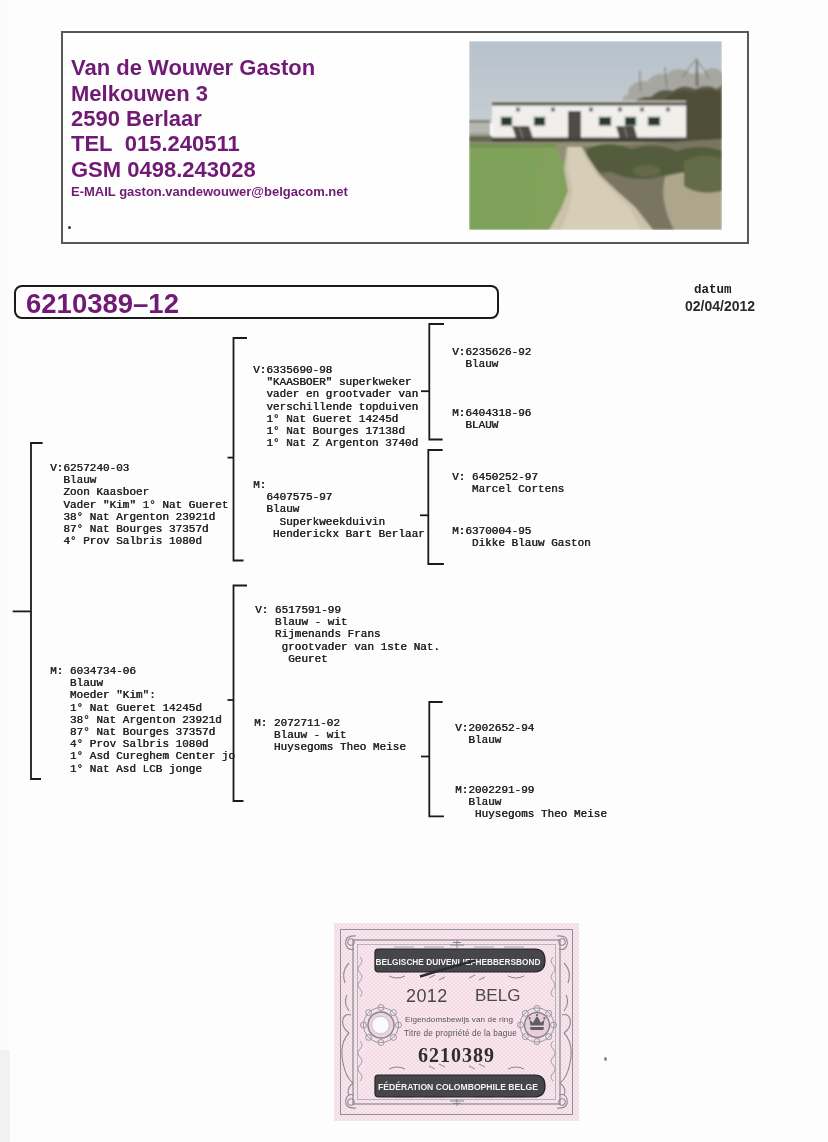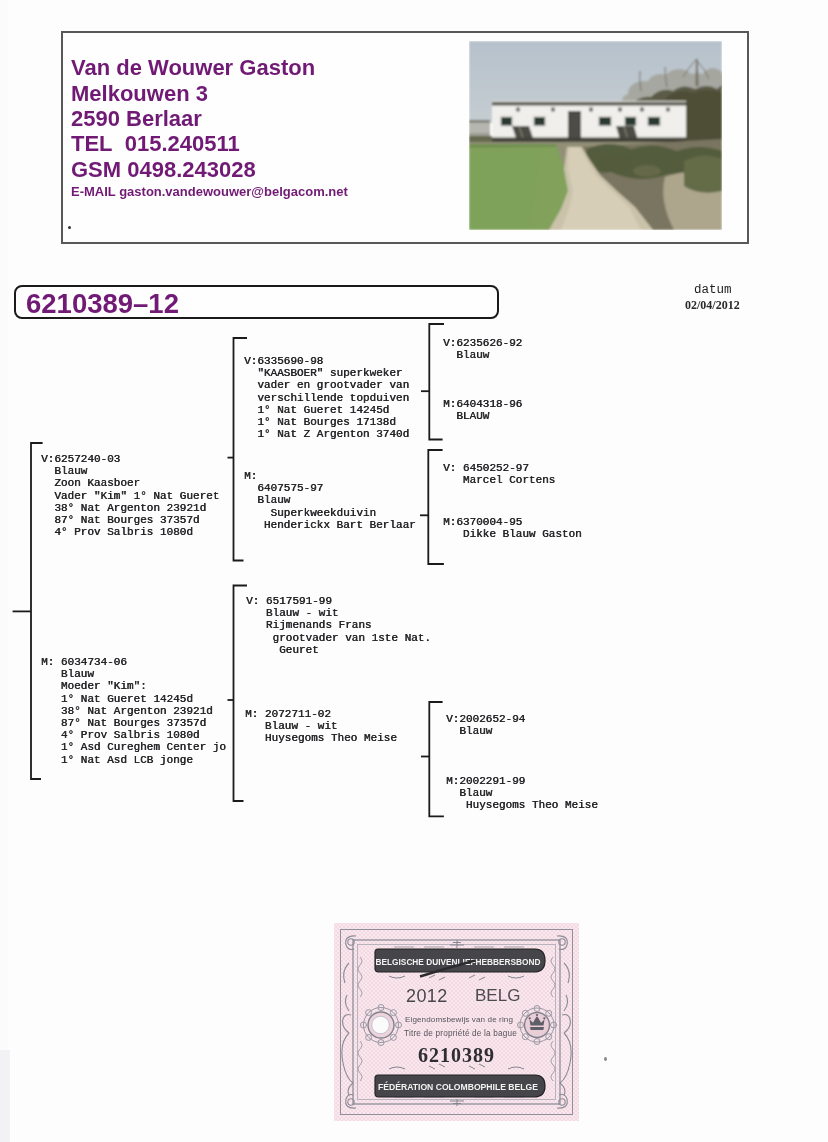--- a/index.html
+++ b/index.html
@@ -1,16 +1,16 @@
 <!DOCTYPE html>
 <html><head><meta charset="utf-8"><style>
 html,body{margin:0;padding:0}
 body{width:828px;height:1142px;position:relative;background:#fdfdfe;font-family:"Liberation Sans",sans-serif;overflow:hidden}
 .abs{position:absolute}
-pre.t{position:absolute;margin:8px;font-family:"Liberation Mono",monospace;font-size:11px;line-height:12.2px;color:#242427;letter-spacing:0;text-shadow:0.45px 0 0 #2a2a2d}
+pre.t{position:absolute;margin:17px;font-family:"Liberation Mono",monospace;font-size:11px;line-height:12.2px;color:#242427;letter-spacing:0;text-shadow:0.45px 0 0 #2a2a2d}
 .infoline{position:absolute;font-weight:bold;color:#701a75;white-space:nowrap}
 </style></head><body>
 
 <div class="abs" style="left:0;top:0;width:8px;height:1142px;background:#fbfbfc"></div>
 <div class="abs" style="left:0;top:1050px;width:10px;height:92px;background:#f2f2f4"></div>
 
 <div class="abs" style="left:61px;top:31px;width:684px;height:209px;border:2px solid #58585a;background:#fffefe"></div>
 <div class="infoline" style="left:71px;top:55px;font-size:22px">Van de Wouwer Gaston</div>
 <div class="infoline" style="left:71px;top:80.5px;font-size:22px">Melkouwen 3</div>
 <div class="infoline" style="left:71px;top:106px;font-size:22px">2590 Berlaar</div>
@@ -112,22 +112,22 @@
   <path d="M0 112 L70 109 L60 189 L0 189 Z" fill="#78a052" opacity="0.7"></path>
 
   <path d="M98 106 L113 106 L120 118 L131 134 L149 151 L166 166 L184 189 L80 189 L92 168 L99 150 L95 128 Z" fill="#c9c0a7"></path>
   <path d="M100 106 L111 106 L117 118 L127 134 L144 151 L160 166 L172 189 L92 189 L100 168 L104 150 L99 128 Z" fill="#d5ccb3"></path>
 
   <path d="M0 103 L87 103 L88 106 L0 107 Z" fill="#6c8c4a"></path>
   </g>
   <rect x="0" y="0" width="253" height="189" fill="#ffffff" opacity="0.04"></rect>
 </svg>
 
-<div class="abs" style="left:694px;top:283px;font-family:'Liberation Mono',monospace;font-weight:normal;font-size:12.5px;color:#1d1d1f">datum</div>
-<div class="abs" style="left:685px;top:298px;font-family:Liberation Serif, serif;font-weight:bold;font-size:12px;color:#2a2a2c">02/04/2012</div>
+<div class="abs" style="left:694px;top:283px;font-family:'Liberation Mono',monospace;font-weight:bold;font-size:12.5px;color:#1d1d1f">datum</div>
+<div class="abs" style="left:685px;top:298px;font-family:Liberation Sans, sans-serif;font-weight:bold;font-size:14px;color:#2a2a2c">02/04/2012</div>
 
 <div class="abs" style="left:14px;top:285px;width:481px;height:30px;border:2.2px solid #1a1a1a;border-radius:8px;background:#fffeff"></div>
 <div class="abs" style="left:26px;top:288px;font-size:27.5px;font-weight:bold;color:#701a75;letter-spacing:0px">6210389–12</div>
 
 <pre class="t" style="left:33px;top:445px">V:6257240-03
   Blauw
   Zoon Kaasboer
   Vader "Kim" 1° Nat Gueret
   38° Nat Argenton 23921d
   87° Nat Bourges 37357d

